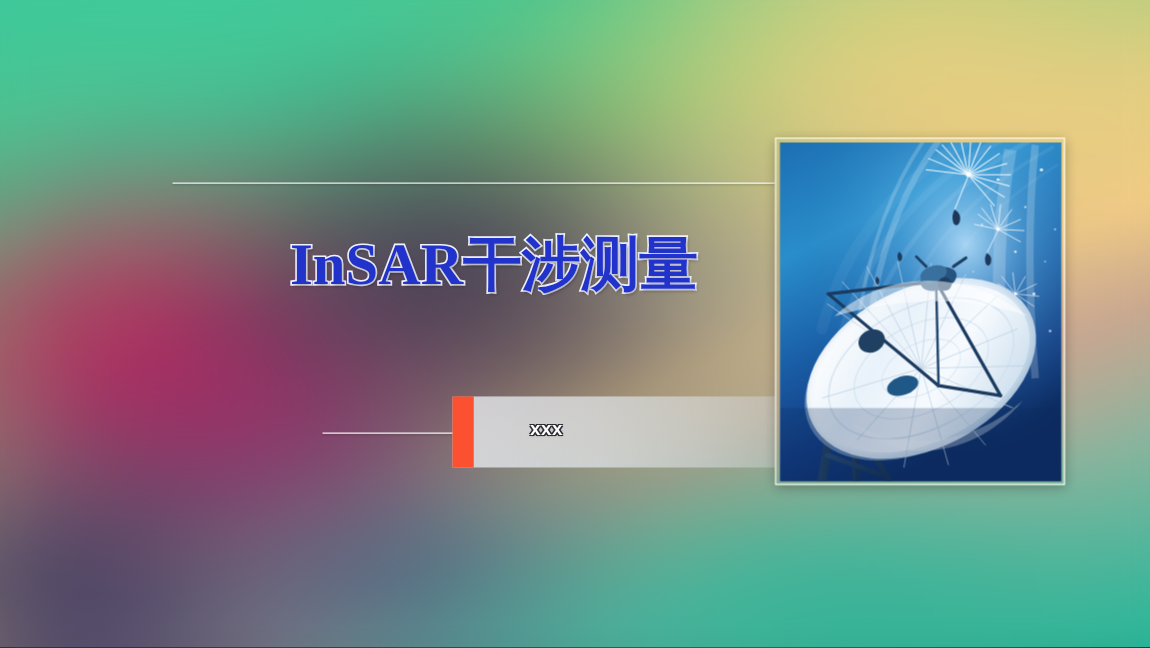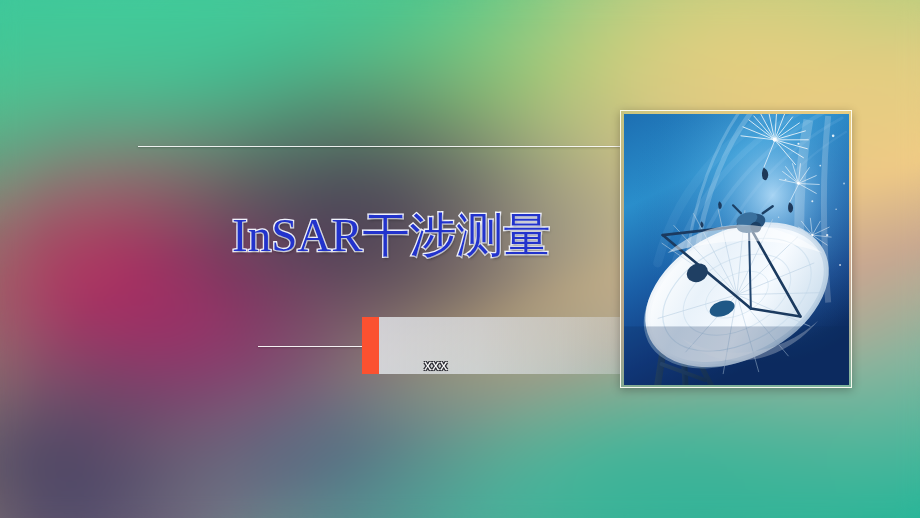--- a/index.html
+++ b/index.html
@@ -108,24 +108,24 @@
     position: absolute;
     left: 258px; top: 346px;
     width: 105px; height: 1px;
     background: rgba(255,255,255,0.92);
     box-shadow: 0 1px 2px rgba(0,0,0,0.25);
   }
 
   
   .title {
     position: absolute;
-    left: 232px; top: 204px;
+    left: 232px; top: 180px;
     font-family: "Liberation Serif", "DejaVu Serif", serif;
     font-size: 47px;
-    font-weight: 400;
+    font-weight: 700;
     letter-spacing: 0px;
     color: #2233cc;
     white-space: nowrap;
     -webkit-text-stroke: 2.6px #f2f4ff;
     paint-order: stroke fill;
     text-shadow:
       0 0 1px #ffffff,
       1px 2px 3px rgba(0,0,0,0.35);
   }
 
@@ -143,23 +143,23 @@
     align-items: center;
   }
   .subbar-accent {
     position: absolute;
     left: 362px; top: 317px;
     width: 17px; height: 57px;
     background: #fb5130;
   }
   .subbar-text {
     position: absolute;
-    left: 424px; top: 356px;
+    left: 424px; top: 335px;
     font-size: 15px;
-    font-weight: 400;
+    font-weight: 700;
     letter-spacing: 0.5px;
     color: #ffffff;
     text-shadow:
       -1px -1px 0 #2b2b33,
        1px -1px 0 #2b2b33,
       -1px  1px 0 #2b2b33,
        1px  1px 0 #2b2b33,
        0 1px 2px rgba(0,0,0,0.4);
   }
 

